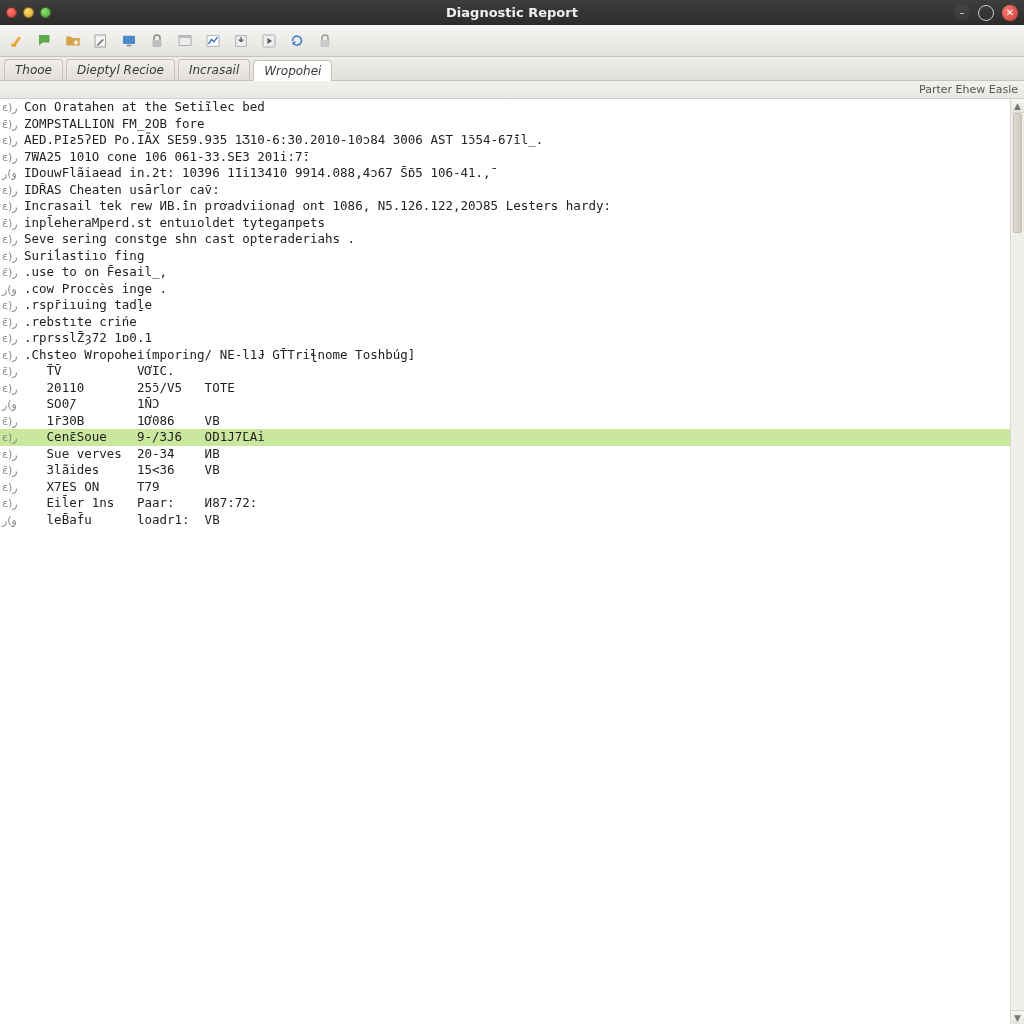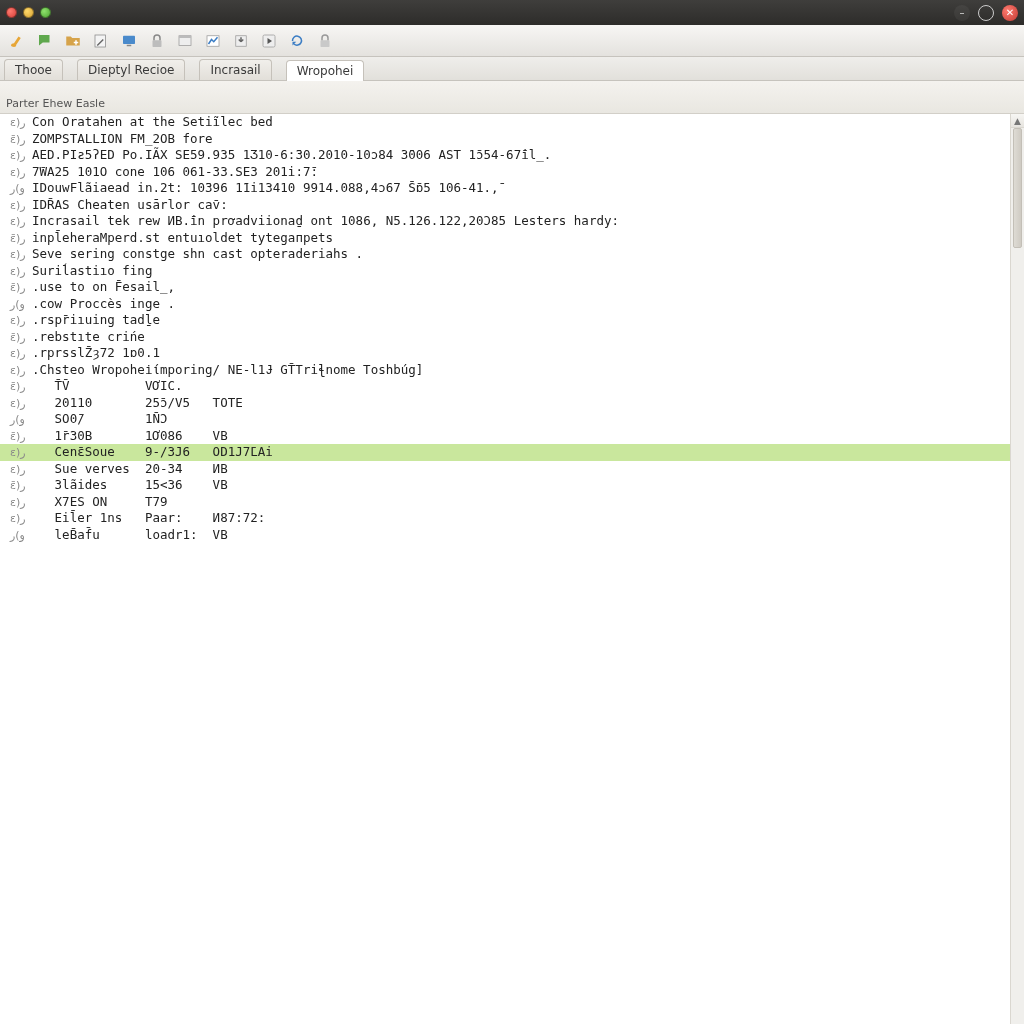--- a/index.html
+++ b/index.html
@@ -67,21 +67,21 @@
     display: flex; align-items: center; justify-content: center;
     cursor: pointer;
   }
   .tbtn svg { width: 18px; height: 18px; }
 
   
   .tabstrip {
     height: 24px;
     background: linear-gradient(to bottom, #efeeeb, #e2e0db);
     border-bottom: 1px solid #c6c3bd;
-    display: flex; align-items: flex-end; padding: 0 4px; gap: 14px;
+    display: flex; align-items: flex-end; padding: 0 4px; gap: 3px; font-style: italic;
   }
   .tab {
     padding: 3px 10px 3px 10px;
     font-size: 12px;
     color: #3a3a3a;
     background: linear-gradient(to bottom,#f1efeb,#e2dfd9);
     border: 1px solid #c5c1ba;
     border-bottom: none;
     border-radius: 4px 4px 0 0;
     cursor: pointer;
@@ -92,43 +92,44 @@
     top: 1px;
   }
 
   
   .crumb {
     height: 18px;
     background: linear-gradient(to bottom,#f4f2ee,#e9e7e1);
     border-bottom: 1px solid #d2cfc8;
     font-size: 11px;
     color: #555;
-    padding: 16px 6px;
+    padding: 2px 6px;
     font-family: "DejaVu Sans", sans-serif;
+    text-align: right;
   }
 
   
   .content-wrap {
     position: relative;
     height: calc(1024px - 25px - 32px - 24px - 18px);
     background: #fff;
   }
   .content {
     position: absolute; inset: 0 14px 0 0;
     overflow: hidden;
     font-family: "DejaVu Sans Mono", "Liberation Mono", monospace;
     font-size: 12.5px;
     line-height: 15.5px;
     white-space: pre;
     color: #222;
   }
   .line {
     display: flex;
     align-items: baseline;
-    padding-left: 10px;
+    padding-left: 2px;
   }
   .line.hl {
     background: #c9e79d;
   }
   .gut {
     width: 22px;
     color: #8a8a8a;
     font-size: 11px;
     font-family: "DejaVu Sans", sans-serif;
   }
@@ -163,20 +164,21 @@
 </style>
 </head>
 <body>
 
 <div class="titlebar">
   <div class="traffic-lights">
     <div class="light red"></div>
     <div class="light yellow"></div>
     <div class="light green"></div>
   </div>
+  <div class="title-center">Diagnostic Report</div>
   <div class="win-controls">
     <div class="win-btn">–</div>
     <div class="win-btn circle"></div>
     <div class="win-btn close">✕</div>
   </div>
 </div>
 
 <div class="toolbar">
   <div class="tbtn">
     <svg viewBox="0 0 24 24">

